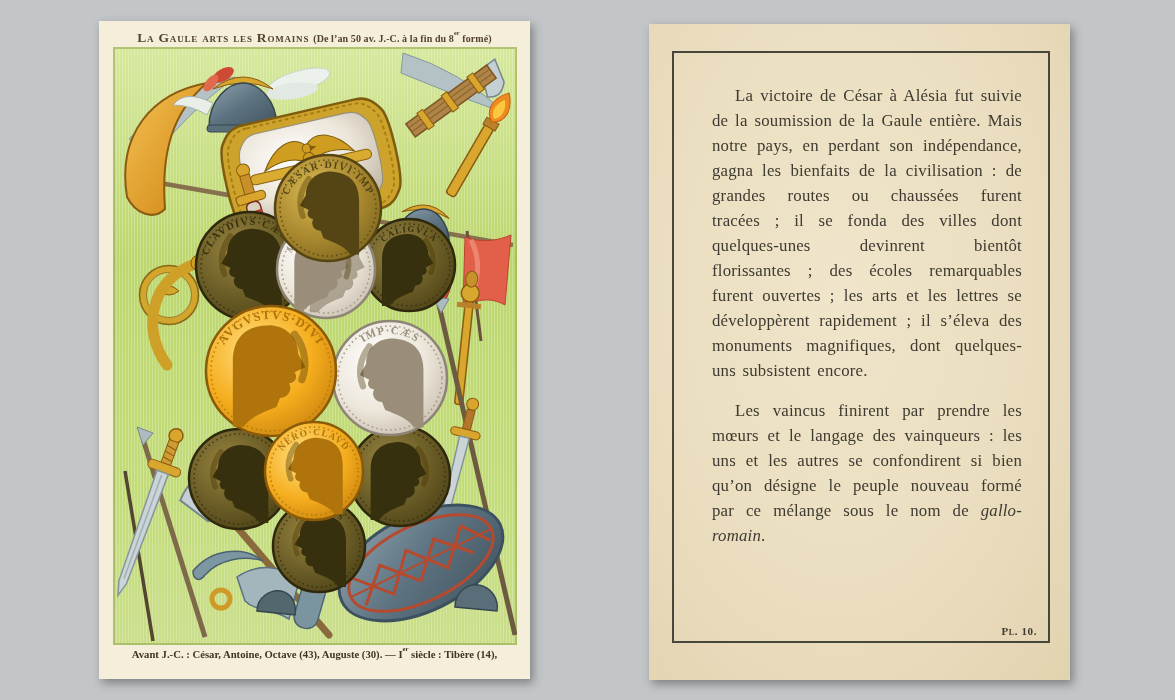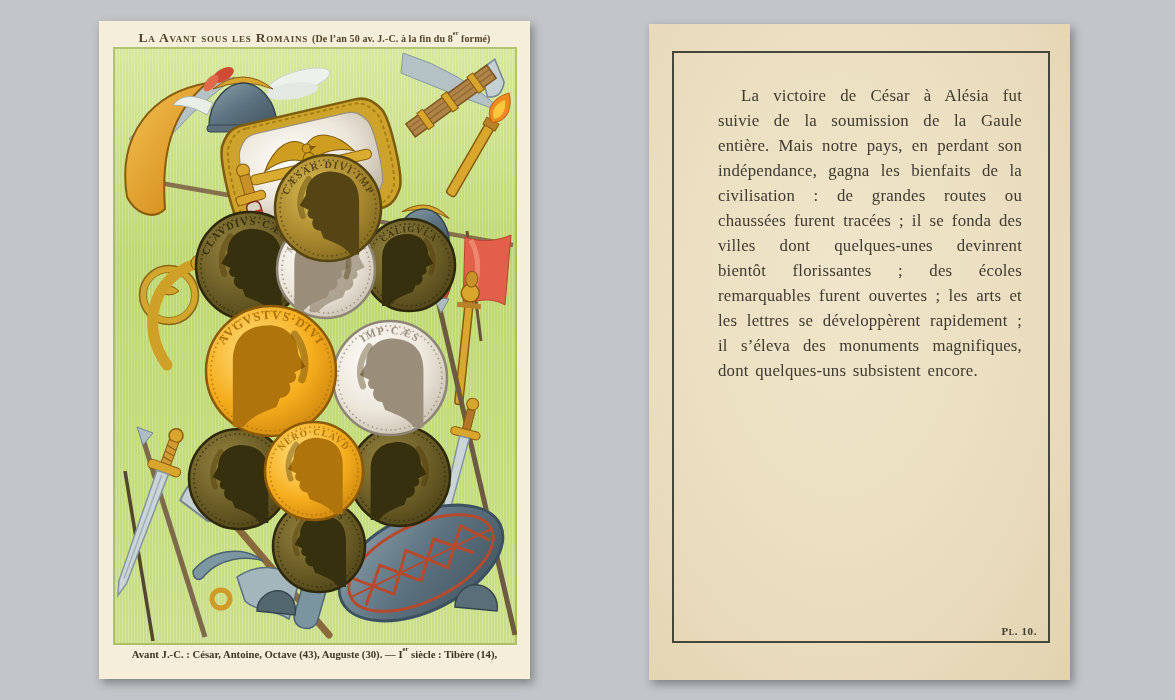--- a/index.html
+++ b/index.html
@@ -18,33 +18,33 @@
   .front-caption .cap-line{display:block;}
   sup{font-size:62%;line-height:0;position:relative;top:-.42em;}
   
   .card-back{left:649px;top:24px;width:421px;height:656px;
              background:radial-gradient(ellipse at 45% 40%,#f0e5ca 0%,#ebdec0 55%,#e2d3b0 100%);}
   .back-border{position:absolute;left:23px;top:27px;width:374px;height:588px;
                border:2px solid #46463a;}
   .back-text{position:absolute;left:26px;right:26px;top:30px;color:#3e3a31;
              font-size:16.8px;line-height:25px;text-align:justify;
              word-spacing:2.2px;letter-spacing:.2px;}
-  .back-text p{margin:0 0 15px 18px;text-indent:23px;}
+  .back-text p{margin:0 0 15px 12px;text-indent:23px;}
   .back-text i{font-style:italic;}
   .plate{position:absolute;right:11px;bottom:4px;font-size:11px;font-weight:bold;
          font-variant:small-caps;letter-spacing:.6px;color:#3e3a31;}
 </style>
 </head>
 <body>
 
 <div class="stage" style="background: rgb(195, 198, 200);">
 
   <div class="card card-front">
     <div class="front-title">
-      <span class="title-main">La Avant sous les Romains</span>
+      <span class="title-main">La Gaule arts les Romains</span>
       <span class="title-paren"><span>(De l’an 50 av. J.-C. à la fin du 8</span><sup>er</sup><span> formé)</span></span>
     </div>
 
     <svg class="illustration" viewBox="0 0 404 598" xmlns="http://www.w3.org/2000/svg" xmlns:xlink="http://www.w3.org/1999/xlink">
       <defs id="ill-defs">
         <linearGradient id="grad-ground" x1="0" y1="0" x2="0" y2="1">
           <stop offset="0" stop-color="#d6e89c"></stop>
             <stop offset="0.35" stop-color="#bdd76f"></stop>
           <stop offset="0.75" stop-color="#c3dc7a"></stop>
             <stop offset="1" stop-color="#cade8a"></stop>
@@ -312,17 +312,18 @@
 
     <div class="front-caption" id="front-caption">
         <div class="cap-line"><span>Avant J.-C.&nbsp;: César, Antoine, Octave (43), Auguste (30). — I</span><sup>er</sup><span> siècle&nbsp;: Tibère (14),</span></div>
       </div>
   </div>
 
   <div class="card card-back">
     <div class="back-border">
       <div class="back-text" id="back-text">
           <p><span>La victoire de César à Alésia fut suivie de la soumission de la Gaule entière. Mais notre pays, en perdant son indépendance, gagna les bienfaits de la civilisation&nbsp;: de grandes routes ou chaussées furent tracées&nbsp;; il se fonda des villes dont quelques-unes devinrent bientôt florissantes&nbsp;; des écoles remarquables furent ouvertes&nbsp;; les arts et les lettres se développèrent rapidement&nbsp;; il s’éleva des monuments magnifiques, dont quelques-uns subsistent encore.</span></p>
+          <p><span>Les vaincus finirent par prendre les mœurs et le langage des vainqueurs&nbsp;: les uns et les autres se confondirent si bien qu’on désigne le peuple nouveau formé par ce mélange sous le nom de </span><i>gallo-romain</i><span>.</span></p>
         </div>
       <div class="plate">Pl. 10.</div>
     </div>
   </div>
 </div>
 
 </body></html>

